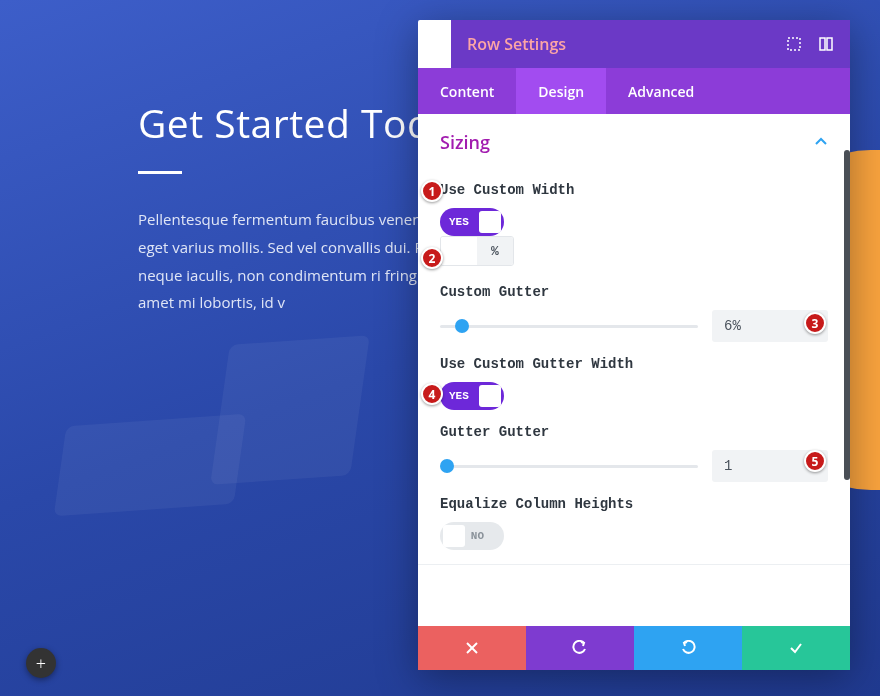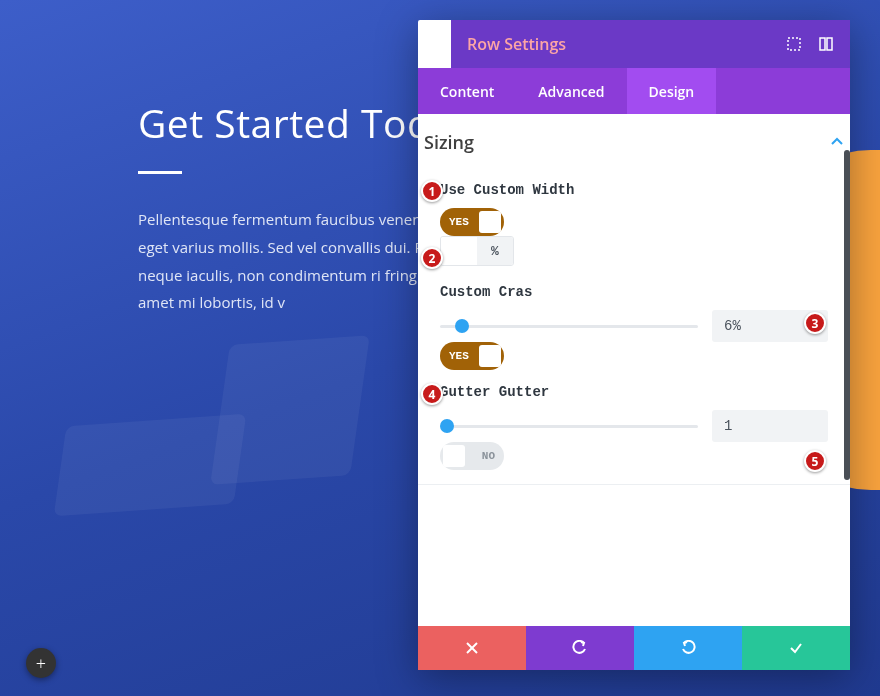--- a/index.html
+++ b/index.html
@@ -43,32 +43,32 @@
   .hicon { width:16px; height:16px; display:flex; align-items:center; justify-content:center; cursor:pointer; }
   .hicon svg { width:16px; height:16px; stroke:#fff; fill:none; stroke-width:1.5; }
 
   .tabs { background: #8c3cd8; display:flex; height:46px; }
   .tab { flex: 0 0 auto; padding: 4px 22px; display:flex; align-items:center; color:#fff; font-size:14px; font-weight:600; cursor:pointer; }
   .tab.active { background:#a24cf0; }
 
   .panel-body { flex:1; overflow:hidden; position:relative; }
   .section-head {
     display:flex; align-items:center; justify-content:space-between;
-    padding: 16px 6px 10px; color:#404040; font-size:18px; font-weight:600;
+    padding: 16px 22px 10px; color:#a21caf; font-size:18px; font-weight:600;
   }
   .section-head .chev { color:#2ea3f2; }
   .section { padding: 4px 22px 14px; font-family: Liberation Mono, monospace; }
   .field-label { font-size:14px; font-weight:600; color:#2f3740; margin: 14px 0 10px; }
 
-  .toggle { position:relative; width:64px; height:28px; border-radius:14px; background:#a16207; display:flex; align-items:center; cursor:pointer; }
+  .toggle { position:relative; width:64px; height:28px; border-radius:14px; background:#6d28d9; display:flex; align-items:center; cursor:pointer; }
   .toggle.off { background:#e6e9ec; }
   .toggle .txt { font-size:11px; font-weight:700; color:#fff; position:absolute; }
   .toggle .knob { position:absolute; width:22px; height:22px; background:#fff; border-radius:3px; top:3px; }
   .toggle.yes .txt { left:9px; } .toggle.yes .knob{ right:3px; }
-  .toggle.off .txt { right:9px; color:#8a929a; } .toggle.off .knob{ left:3px; }
+  .toggle.off .txt { right:20px; color:#8a929a; } .toggle.off .knob{ left:3px; }
 
   .unit-box { display:inline-flex; border:1px solid #e3e6ea; border-radius:3px; overflow:hidden; }
   .unit-box .seg { width:36px; height:28px; display:flex; align-items:center; justify-content:center; font-size:13px; color:#6b7580; background:#fff; }
   .unit-box .seg.active { background:#f1f3f5; color:#4a525c; font-weight:600; }
 
   .row { display:flex; align-items:center; gap:14px; }
   .slider { position:relative; flex:1; height:16px; }
   .slider .track { position:absolute; left:0; right:0; top:7px; height:3px; background:#e4e7eb; border-radius:2px; }
   .slider .thumb { position:absolute; top:1px; width:14px; height:14px; border-radius:50%; background:#2ea3f2; }
   .valbox { width:116px; height:32px; background:#f1f3f5; border-radius:3px; display:flex; align-items:center; padding:0 12px; color:#4a525c; font-size:14px; }
@@ -131,22 +131,22 @@
         <svg viewBox="0 0 16 16">
             <rect x="2" y="2" width="5" height="12"></rect>
             <rect x="9" y="2" width="5" height="12"></rect>
           </svg>
       </span>
     </div>
   </div>
 
   <div class="tabs">
     <div class="tab">Content</div>
+    <div class="tab active">Design</div>
     <div class="tab">Advanced</div>
-    <div class="tab active">Design</div>
   </div>
 
   <div class="panel-body">
     <div class="section-head">
       <span>Sizing</span>
       <span class="chev">
         <svg width="14" height="14" viewBox="0 0 14 14">
             <polyline points="2,9 7,4 12,9" fill="none" stroke="#2ea3f2" stroke-width="2"></polyline>
           </svg>
       </span>
@@ -157,43 +157,45 @@
       <div class="toggle yes">
         <span class="txt">YES</span>
         <span class="knob"></span>
       </div>
 
       <div class="unit-box">
         <div class="seg"></div>
         <div class="seg active">%</div>
       </div>
 
-      <div class="field-label">Custom Cras</div>
+      <div class="field-label">Custom Gutter</div>
       <div class="row">
         <div class="slider">
           <div class="track"></div>
           <div class="thumb" style="left:6%;"></div>
         </div>
         <div class="valbox">6%</div>
       </div>
 
+      <div class="field-label">Use Custom Gutter Width</div>
       <div class="toggle yes">
         <span class="txt">YES</span>
         <span class="knob"></span>
       </div>
 
       <div class="field-label">Gutter Gutter</div>
       <div class="row">
         <div class="slider">
           <div class="track"></div>
           <div class="thumb" style="left:0%;"></div>
         </div>
         <div class="valbox">1</div>
       </div>
 
+      <div class="field-label">Equalize Column Heights</div>
       <div class="toggle off" style="width:64px;">
         <span class="knob"></span>
         <span class="txt">NO</span>
       </div>
     </div>
 
     <div class="section-spacing-head">
       
       
     </div>

